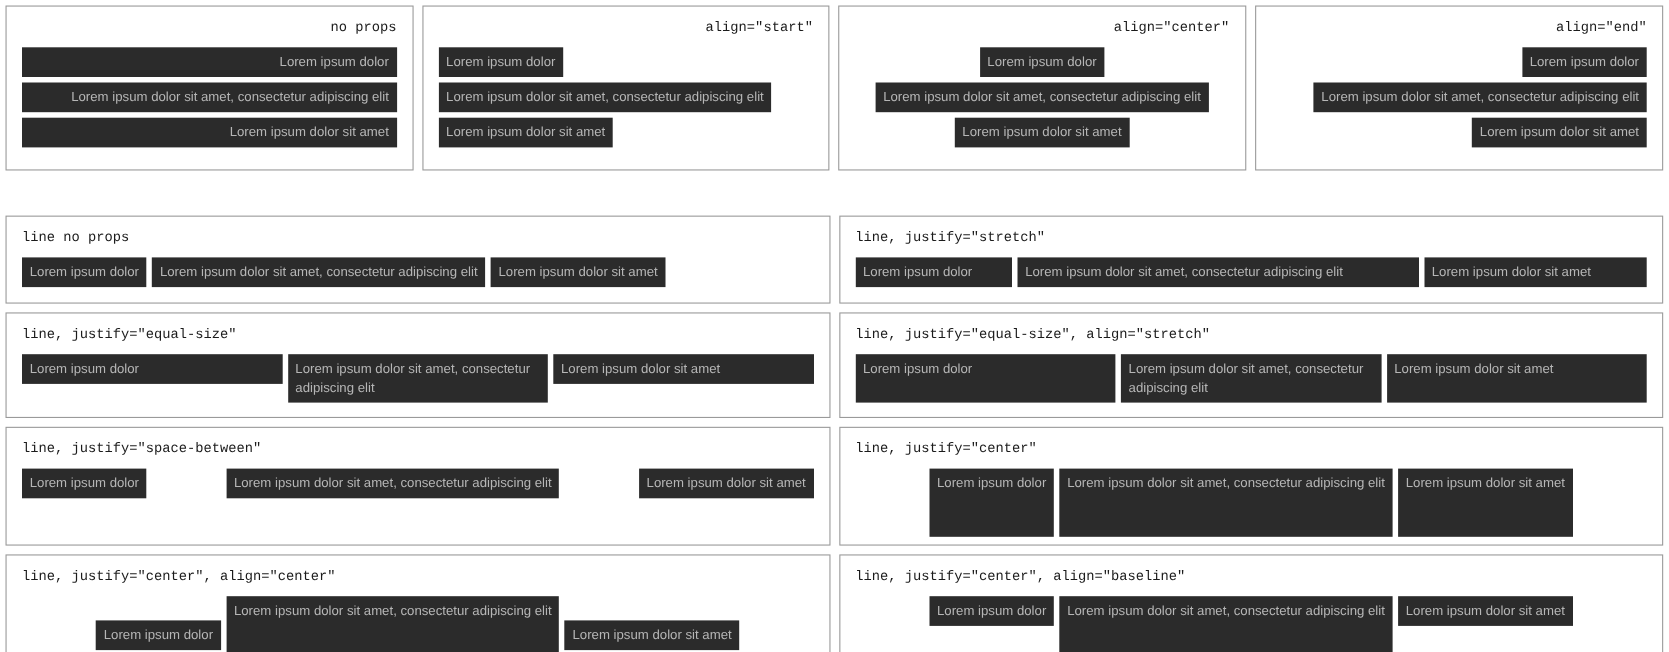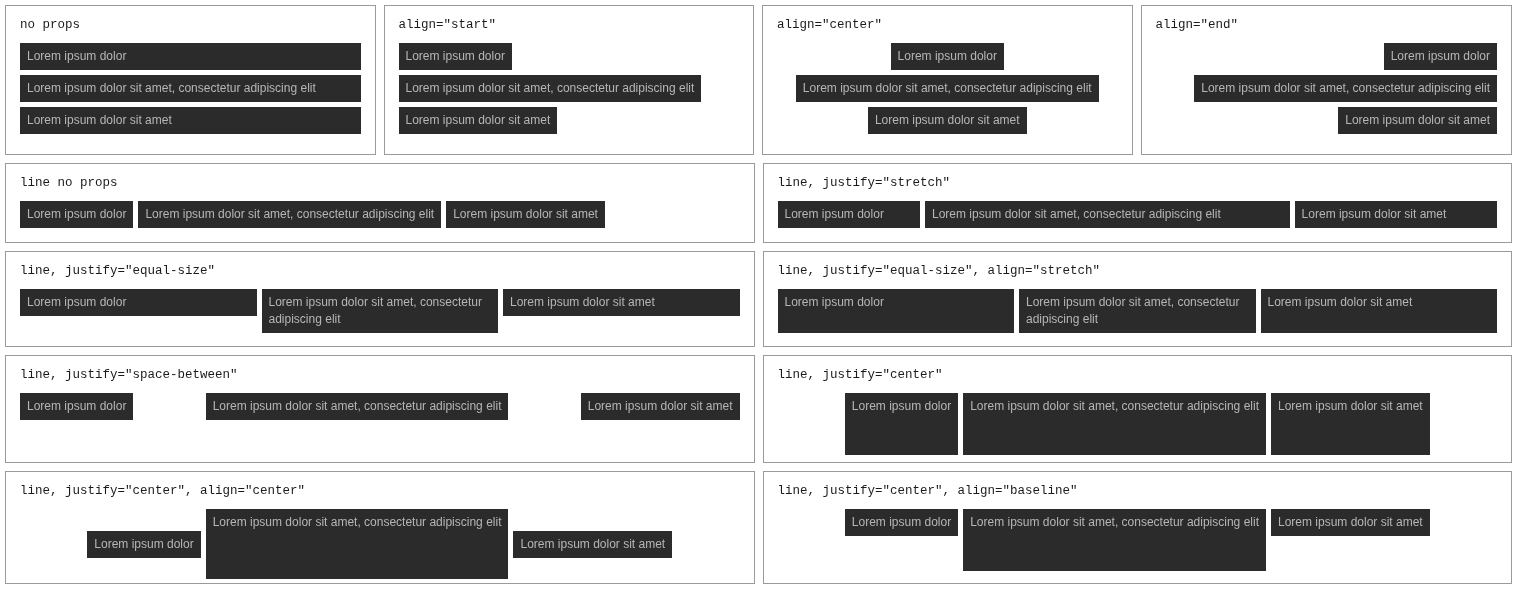--- a/index.html
+++ b/index.html
@@ -64,31 +64,31 @@
     font-family: "Liberation Sans", sans-serif;
     font-size: 12px;
     line-height: 17px;
     padding: 5px 7px;
     box-sizing: border-box;
     white-space: nowrap;
   }
   .box.wrap { white-space: normal; }
 
   
-  .r1 .panel { width: 373px; height: 150px; }
+  .r1 .panel { width: 373px; height: 150px; text-align: right; }
   .r1 .panel:last-child { width: 374px; }
 
   .r1 .stack.a-stretch { align-items: stretch; }
   .r1 .stack.a-start   { align-items: flex-start; }
   .r1 .stack.a-center  { align-items: center; }
   .r1 .stack.a-end     { align-items: flex-end; }
 
   
   .r2 .panel, .r3 .panel, .r4 .panel, .r5 .panel { width: 751px; }
-  .r2 .panel { height: 80px; }
+  .r2 .panel { height: 80px; margin-top: 33px; }
   .r3 .panel { height: 96px; }
   .r4 .panel { height: 108px; }
   .r5 .panel { height: 113px; }
 
   
   .line.j-start   { justify-content: flex-start; align-items: flex-start; }
   .line.j-stretch { justify-content: flex-start; align-items: flex-start; }
   .line.j-stretch > .box { flex: 1 1 auto; }
   .line.j-equal   { justify-content: flex-start; align-items: flex-start; }
   .line.j-equal > .box { flex: 1 1 0; min-width: 0; }

